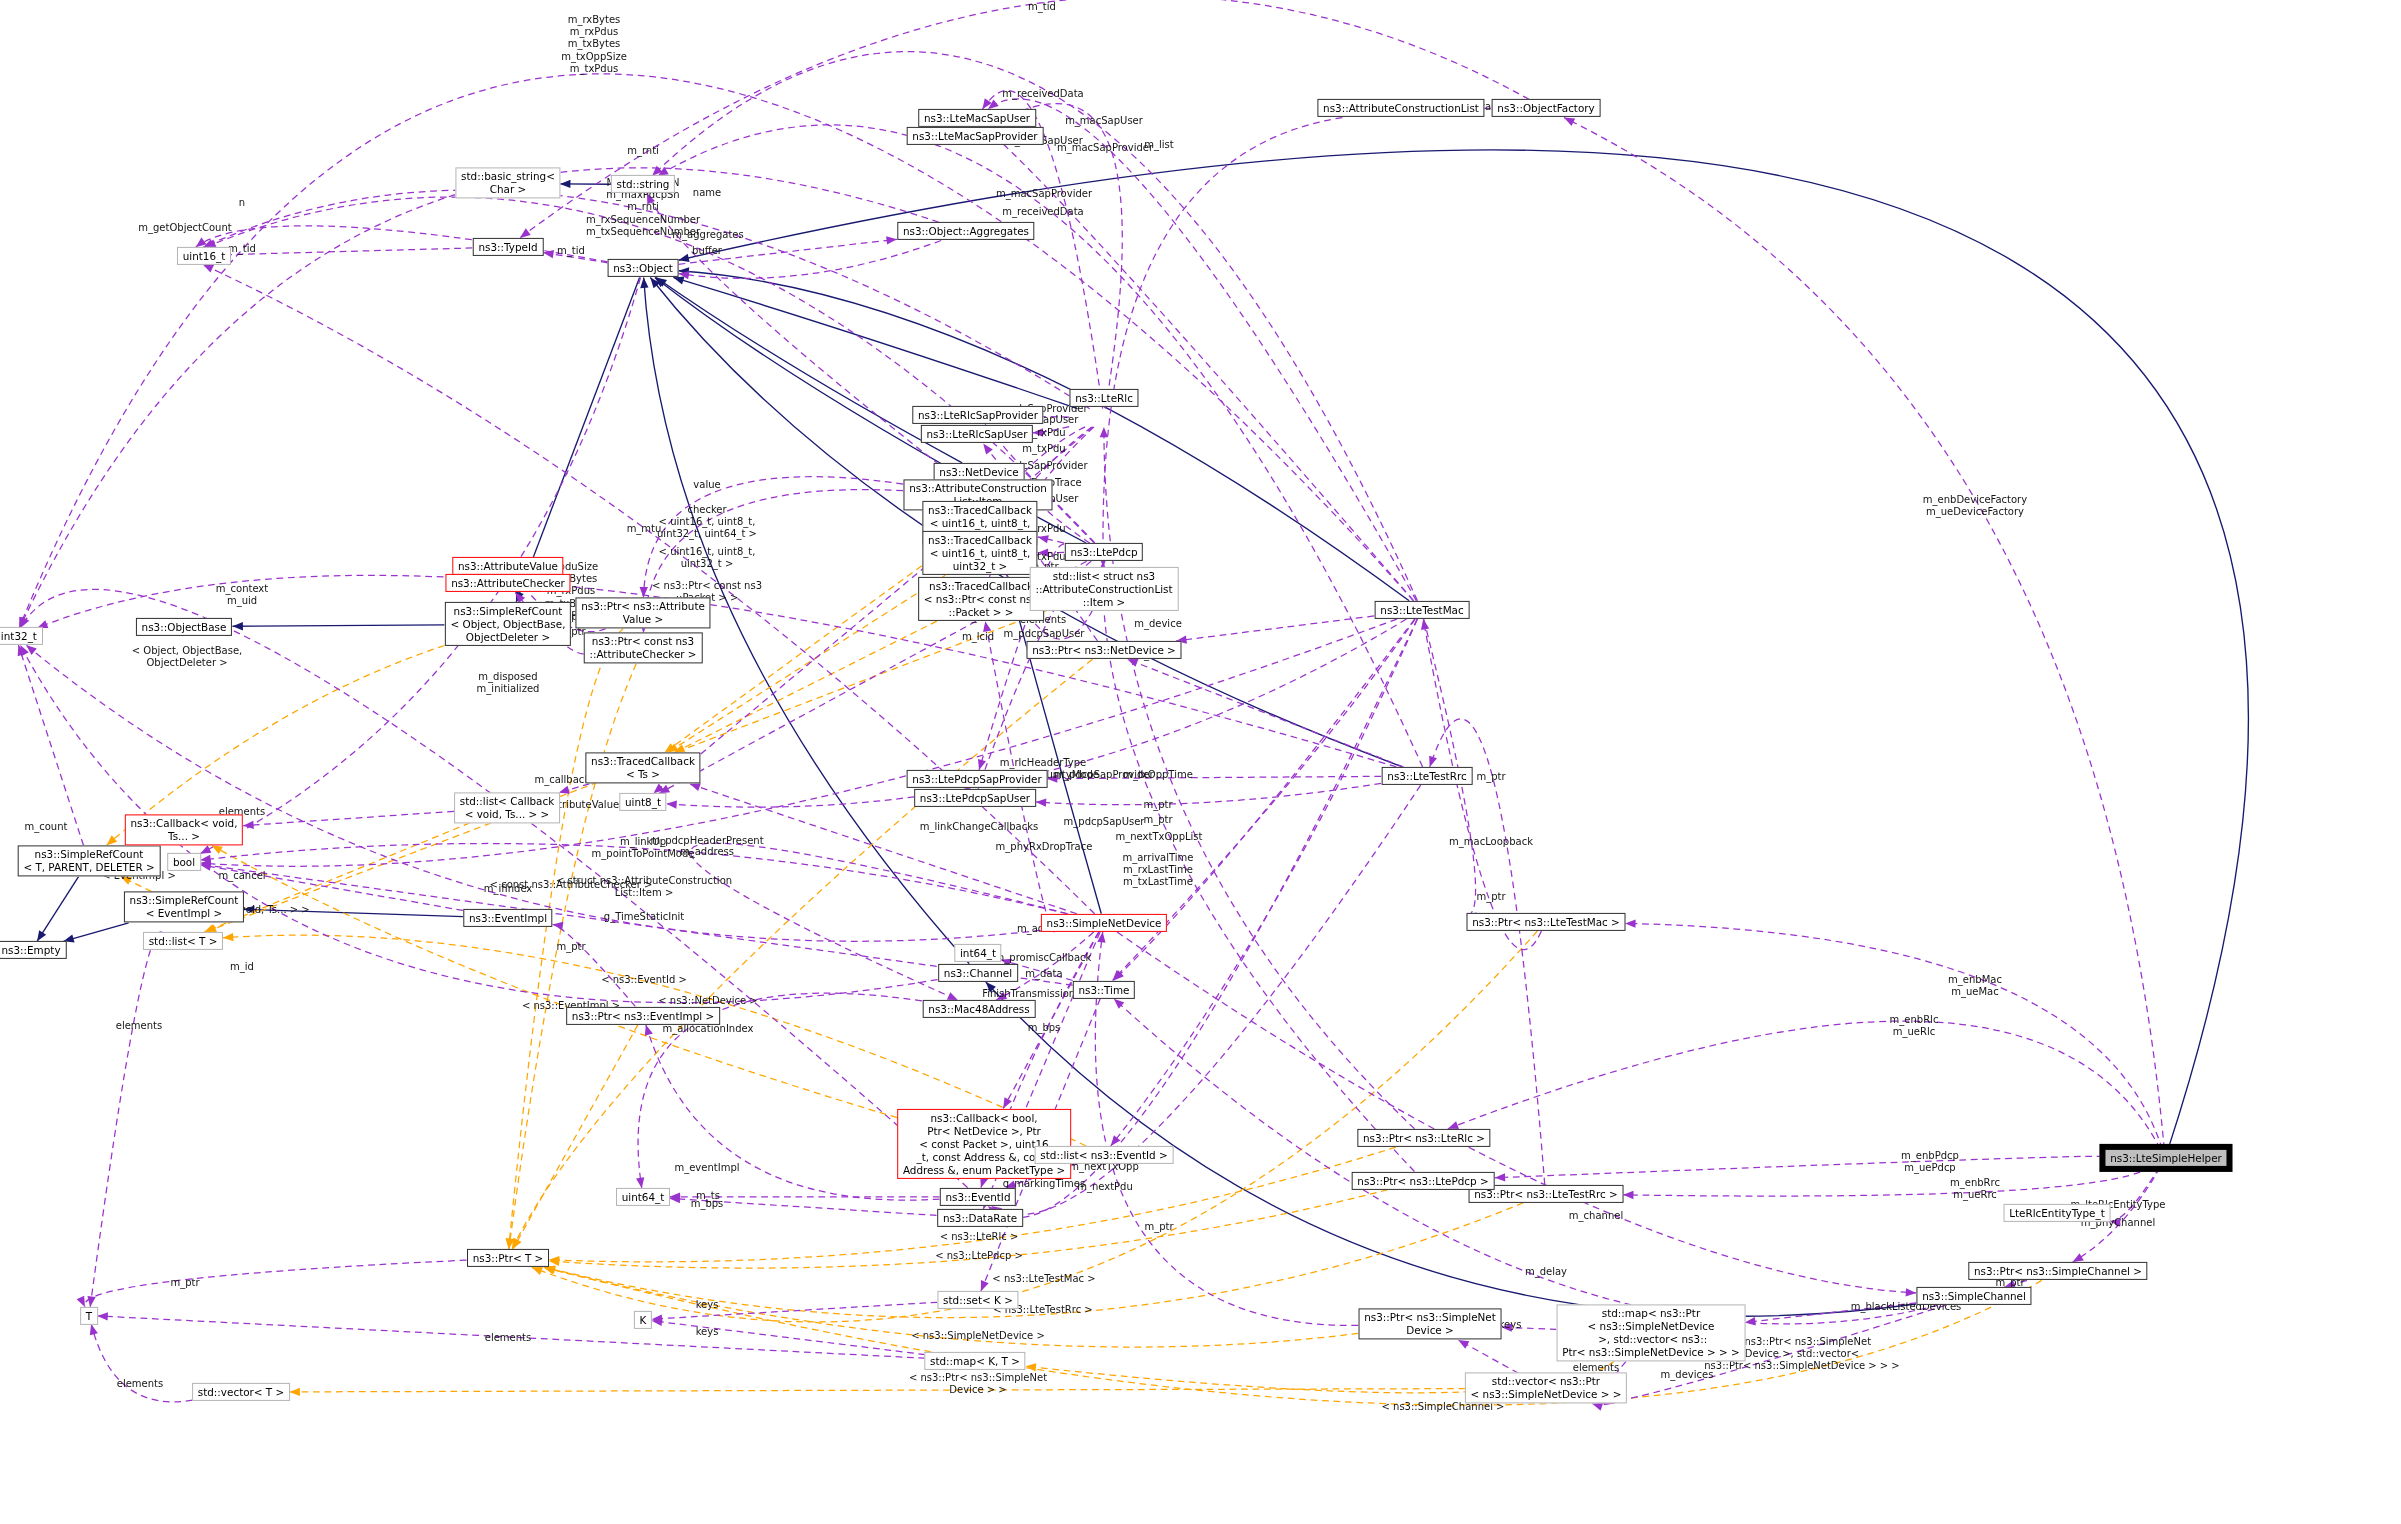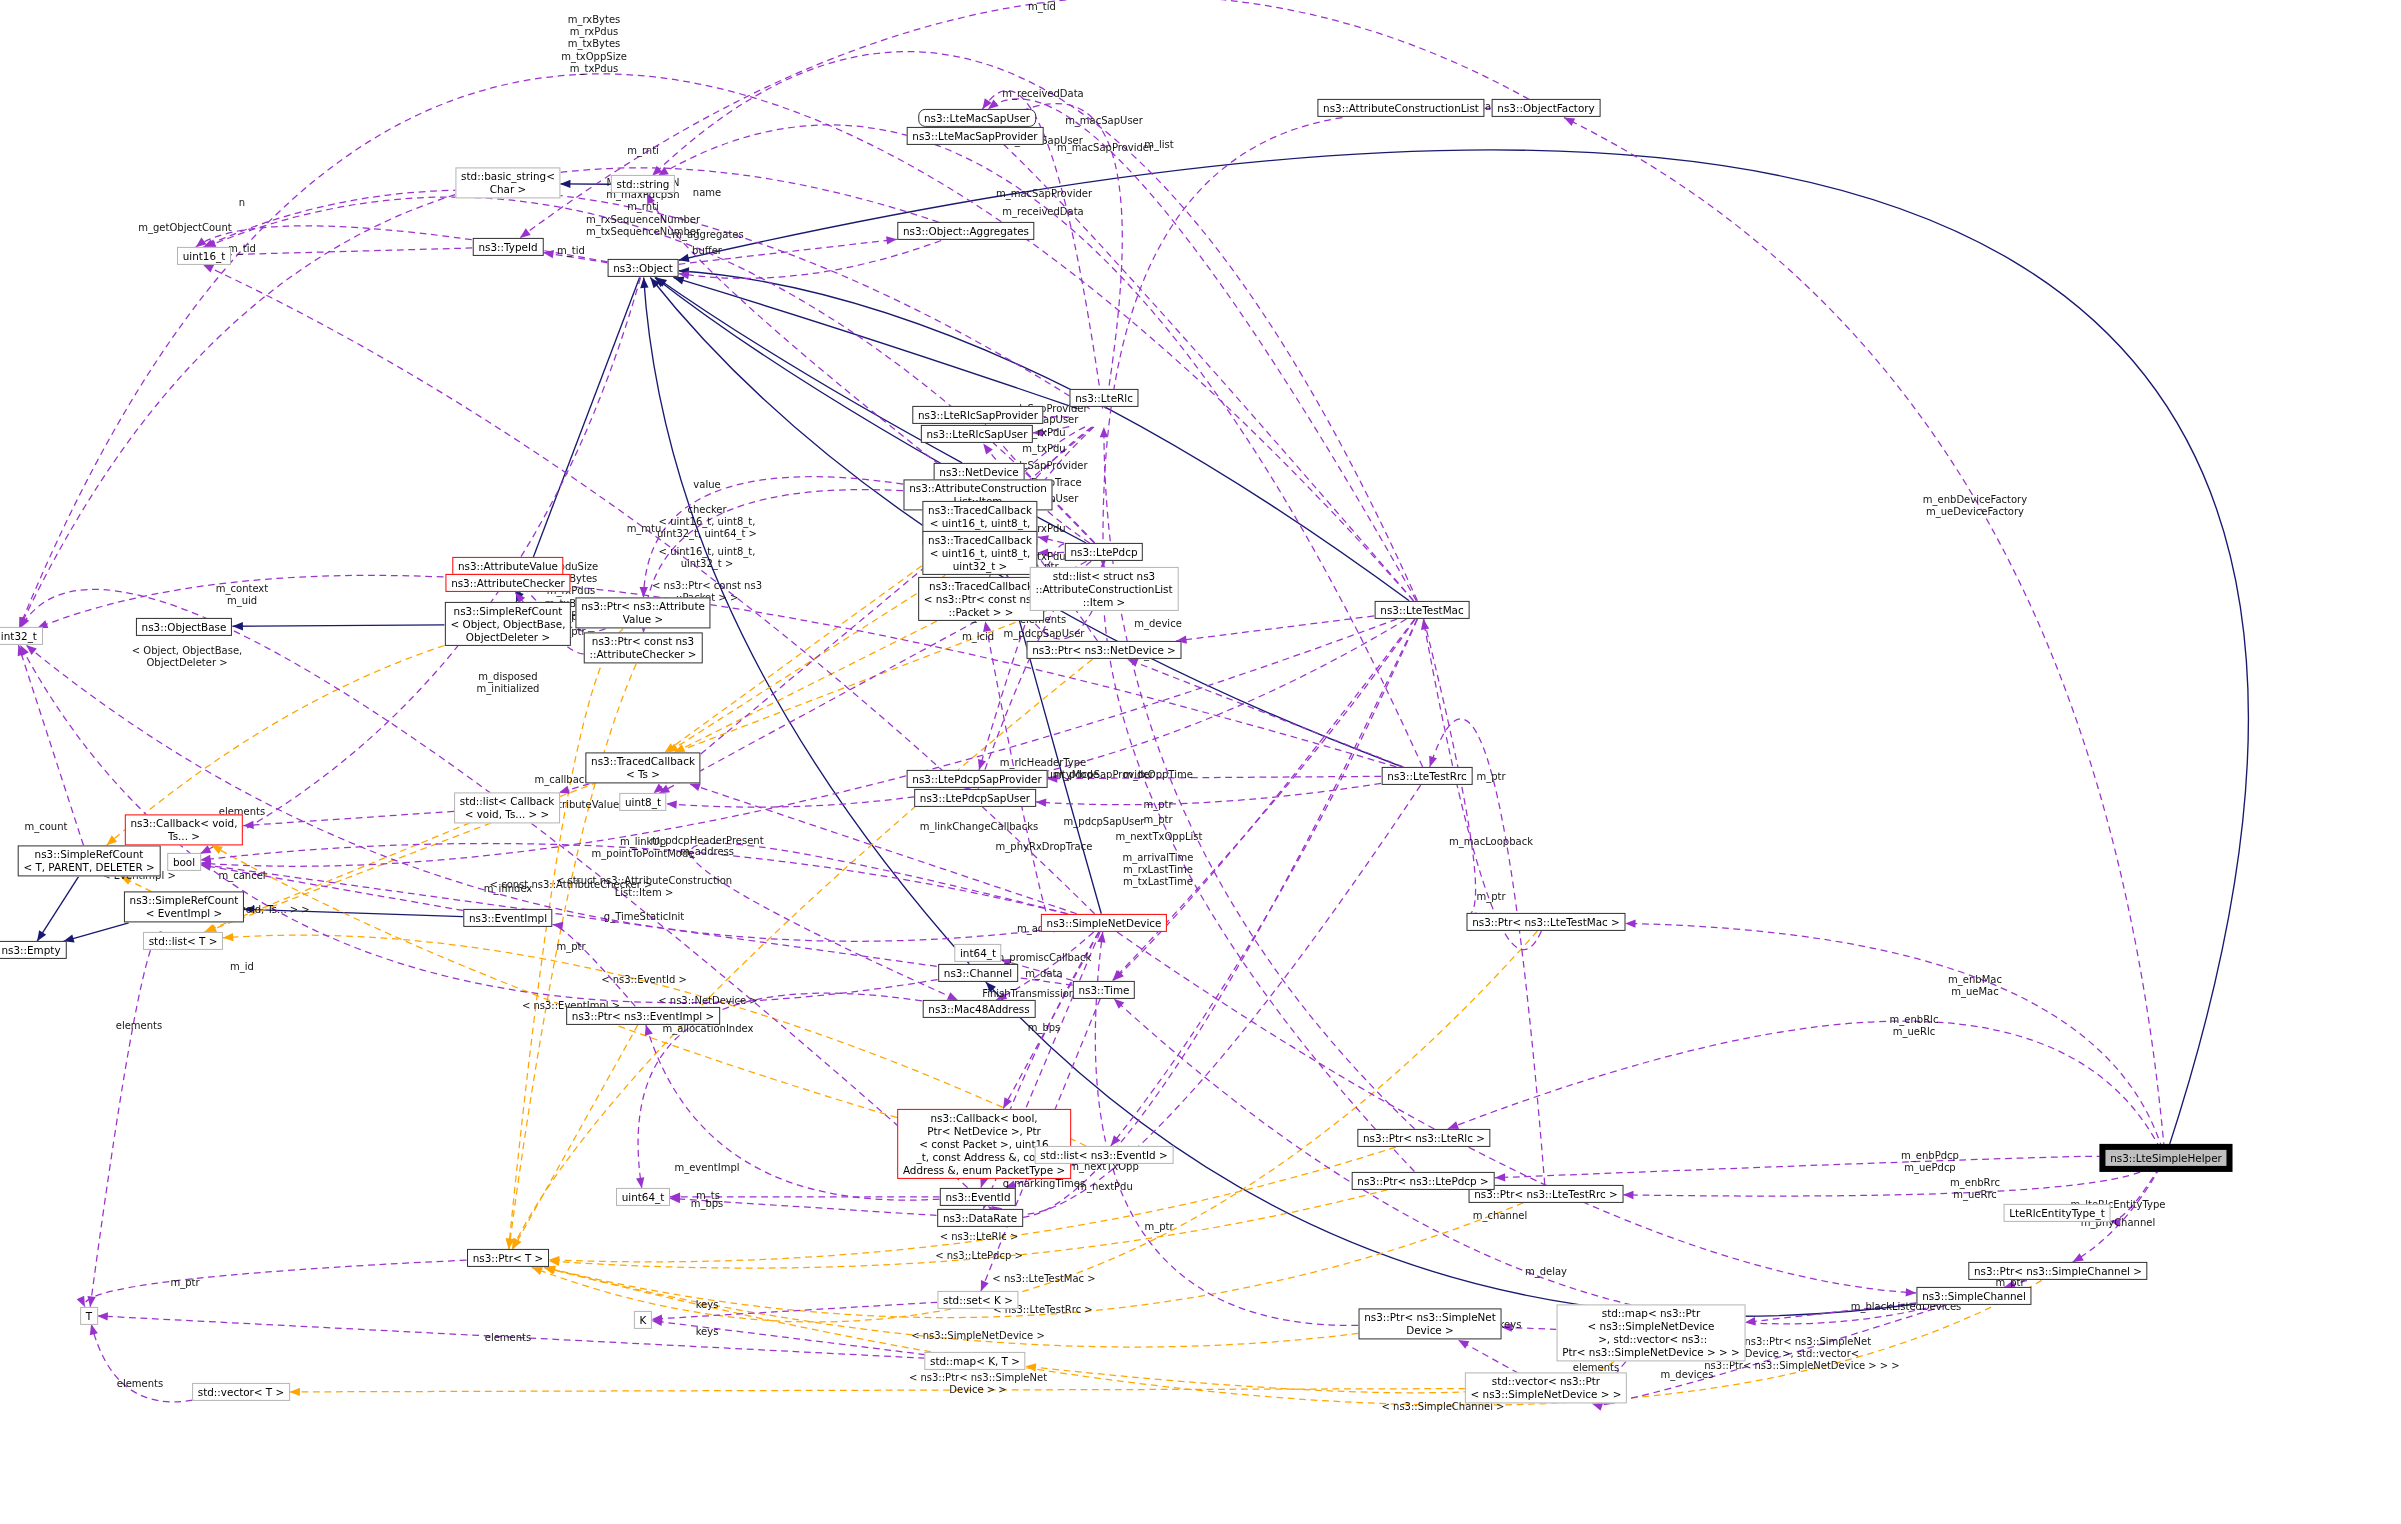--- a/index.html
+++ b/index.html
@@ -17,21 +17,21 @@
 <body>
 
 <div id="diagram" style="width: 2401px; height: 1525px; background: rgb(255, 255, 255);">
     <div class="node light" style="left: 184px; top: 256px; margin-left: 20px;">uint16_t</div>
     <div class="node " style="left: 508px; top: 247px;">ns3::TypeId</div>
     <div class="node light" style="left: 508px; top: 183px;">std::basic_string&lt;
 Char &gt;</div>
     <div class="node light" style="left: 643px; top: 184px;">std::string</div>
     <div class="node " style="left: 643px; top: 268px;">ns3::Object</div>
     <div class="node " style="left: 966px; top: 231px;">ns3::Object::Aggregates</div>
-    <div class="node " style="left: 977px; top: 118px; border-radius: 7px;">ns3::LteMacSapUser</div>
+    <div class="node " style="left: 977px; top: 118px;">ns3::LteMacSapUser</div>
     <div class="node " style="left: 975px; top: 136px;">ns3::LteMacSapProvider</div>
     <div class="node " style="left: 1401px; top: 108px;">ns3::AttributeConstructionList</div>
     <div class="node " style="left: 1546px; top: 108px;">ns3::ObjectFactory</div>
     <div class="node light" style="left: 15.6px; top: 636px;">uint32_t</div>
     <div class="node " style="left: 184px; top: 627px;">ns3::ObjectBase</div>
     <div class="node red" style="left: 508px; top: 566px;">ns3::AttributeValue</div>
     <div class="node red" style="left: 508px; top: 583px;">ns3::AttributeChecker</div>
     <div class="node " style="left: 508px; top: 624px;">ns3::SimpleRefCount
 &lt; Object, ObjectBase,
 ObjectDeleter &gt;</div>
@@ -523,21 +523,21 @@
     <div class="elabel" style="left: 707px; top: 1305px;">keys</div>
     <div class="elabel" style="left: 139px; top: 1026px;">elements</div>
     <div class="elabel" style="left: 140px; top: 1384px;">elements</div>
     <div class="elabel" style="left: 185px; top: 1283px;">m_ptr</div>
     <div class="elabel" style="left: 1158px; top: 805px;">m_ptr</div>
     <div class="elabel" style="left: 1158px; top: 820px;">m_ptr</div>
     <div class="elabel" style="left: 1159px; top: 1227px;">m_ptr</div>
     <div class="elabel" style="left: 1491px; top: 897px;">m_ptr</div>
     <div class="elabel" style="left: 1491px; top: 842px;">m_macLoopback</div>
     <div class="elabel" style="left: 1491px; top: 777px;">m_ptr</div>
-    <div class="elabel" style="left: 1500px; top: 1216px;">m_channel</div>
+    <div class="elabel" style="left: 1596px; top: 1216px;">m_channel</div>
     <div class="elabel" style="left: 1906px; top: 1307px;">m_blackListedDevices</div>
     <div class="elabel" style="left: 1687px; top: 1375px;">m_devices</div>
     <div class="elabel" style="left: 1510px; top: 1325px;">keys</div>
     <div class="elabel" style="left: 1596px; top: 1368px;">elements</div>
     <div class="elabel" style="left: 1975px; top: 506px;">m_enbDeviceFactory
 m_ueDeviceFactory</div>
     <div class="elabel" style="left: 1975px; top: 986px;">m_enbMac
 m_ueMac</div>
     <div class="elabel" style="left: 1914px; top: 1026px;">m_enbRlc
 m_ueRlc</div>

